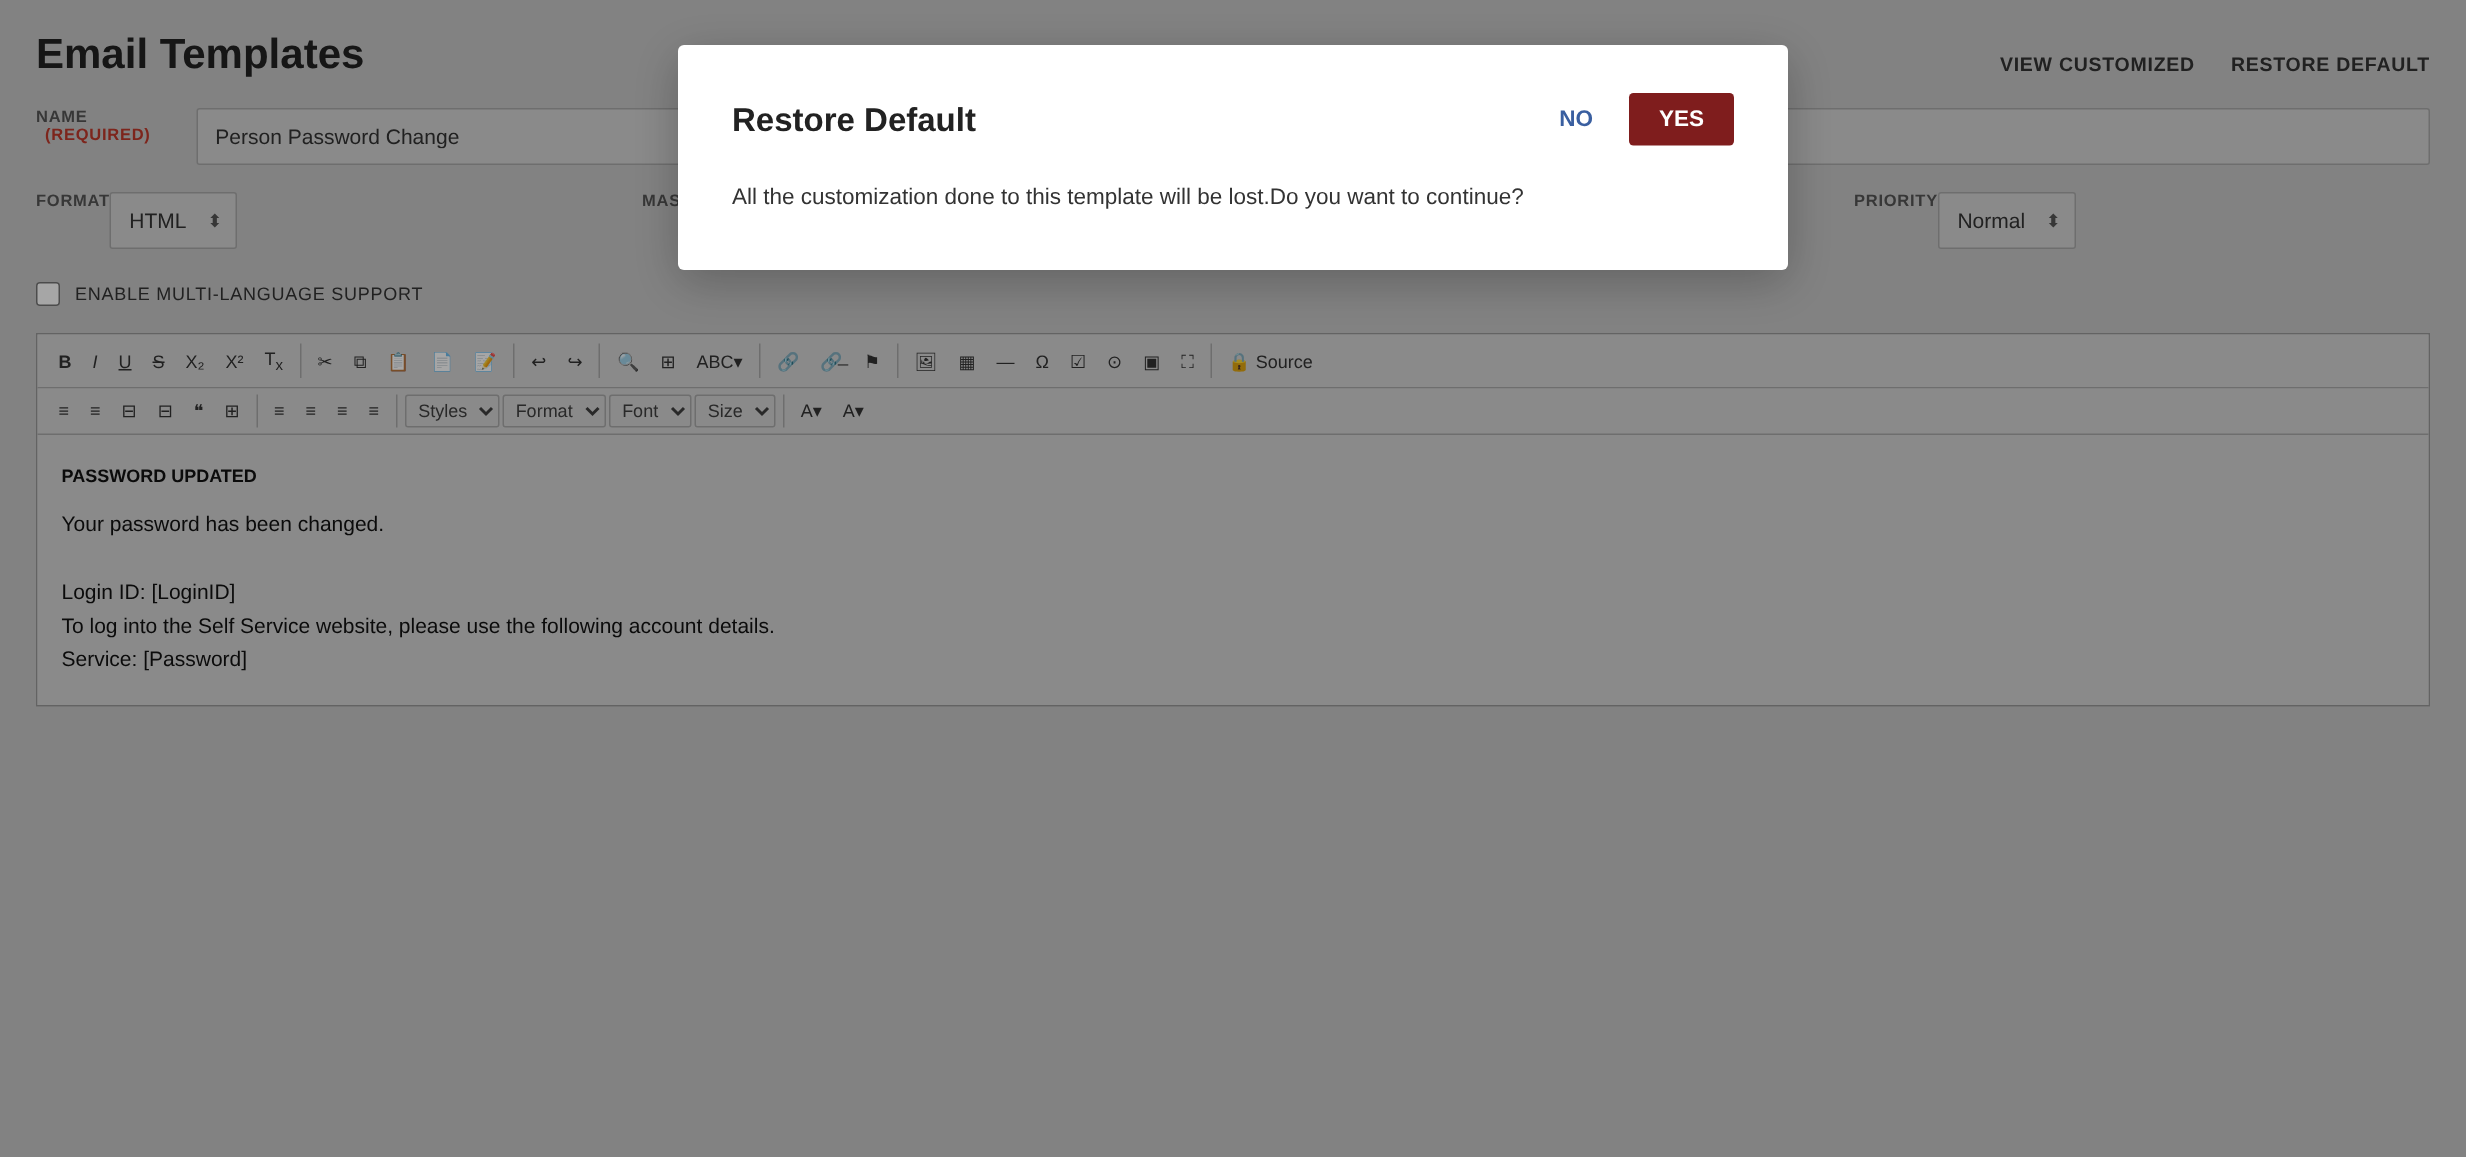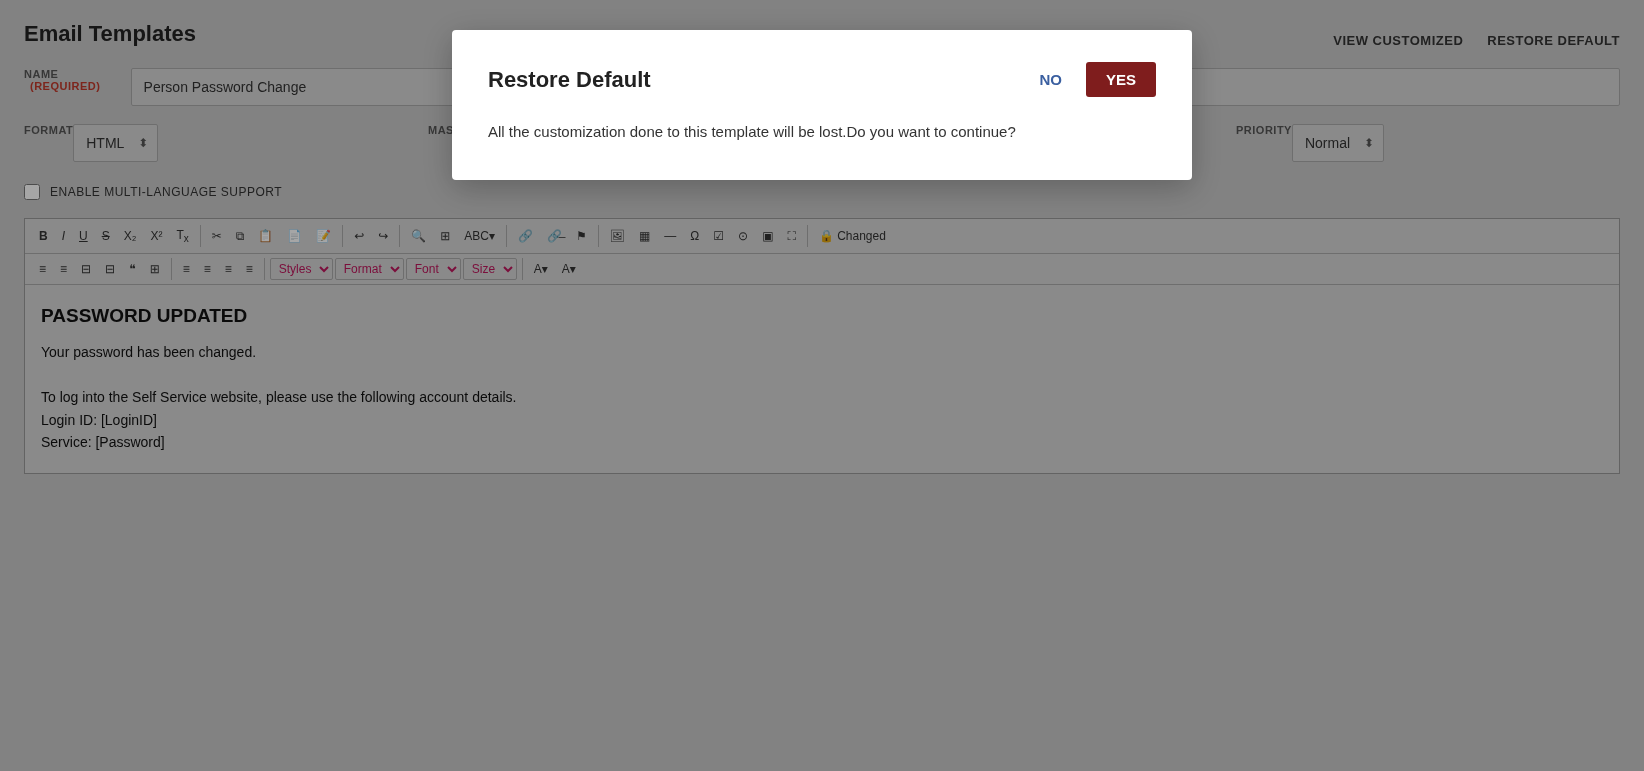--- a/index.html
+++ b/index.html
@@ -20,21 +20,21 @@
     }
 
     .page-header {
       display: flex;
       justify-content: space-between;
       align-items: center;
       margin-bottom: 20px;
     }
 
     .page-title {
-      font-size: 22px;
+      font-size: 28px;
       font-weight: bold;
       color: #222;
     }
 
     .header-actions {
       display: flex;
       gap: 24px;
       margin-top: 13px;
     }
 
@@ -183,31 +183,31 @@
       margin: 0 3px;
       align-self: stretch;
     }
 
     .toolbar-select {
       padding: 2px 4px;
       font-size: 12px;
       background: #d4d4d4;
       border: 1px solid #aaa;
       border-radius: 2px;
-      color: #be185d;
+      color: #404040;
     }
 
     .editor-body {
       background: #d4d4d4;
       padding: 20px 16px;
       min-height: 180px;
     }
 
     .editor-content-title {
-      font-size: 19px;
+      font-size: 12px;
       font-weight: bold;
       color: #111;
       margin-bottom: 14px;
     }
 
     .editor-content-text {
       font-size: 14px;
       color: #111;
       line-height: 1.6;
     }
@@ -394,21 +394,21 @@
         <div class="toolbar-separator"></div>
         <button class="toolbar-btn">🖼</button>
         <button class="toolbar-btn">▦</button>
         <button class="toolbar-btn">—</button>
         <button class="toolbar-btn">Ω</button>
         <button class="toolbar-btn">☑</button>
         <button class="toolbar-btn">⊙</button>
         <button class="toolbar-btn">▣</button>
         <button class="toolbar-btn">⛶</button>
         <div class="toolbar-separator"></div>
-        <button class="toolbar-btn">🔒 Changed</button>
+        <button class="toolbar-btn">🔒 Source</button>
       </div>
 
       <div class="toolbar-row2">
         <button class="toolbar-btn">≡</button>
         <button class="toolbar-btn">≡</button>
         <button class="toolbar-btn">⊟</button>
         <button class="toolbar-btn">⊟</button>
         <button class="toolbar-btn">❝</button>
         <button class="toolbar-btn">⊞</button>
         <div class="toolbar-separator"></div>
@@ -432,22 +432,22 @@
         <div class="toolbar-separator"></div>
         <button class="toolbar-btn">A▾</button>
         <button class="toolbar-btn">A▾</button>
       </div>
 
       <div class="editor-body">
         <div class="editor-content-title">PASSWORD UPDATED</div>
         <div class="editor-content-text">
           <p>Your password has been changed.</p>
           <br>
+          <p>Login ID: [LoginID]</p>
           <p>To log into the Self Service website, please use the following account details.</p>
-          <p>Login ID: [LoginID]</p>
           <p>Service: [Password]</p>
         </div>
       </div>
     </div>
   </div>
 </div>
 
 <div class="modal-overlay">
   <div class="modal">
     <div class="modal-header">

